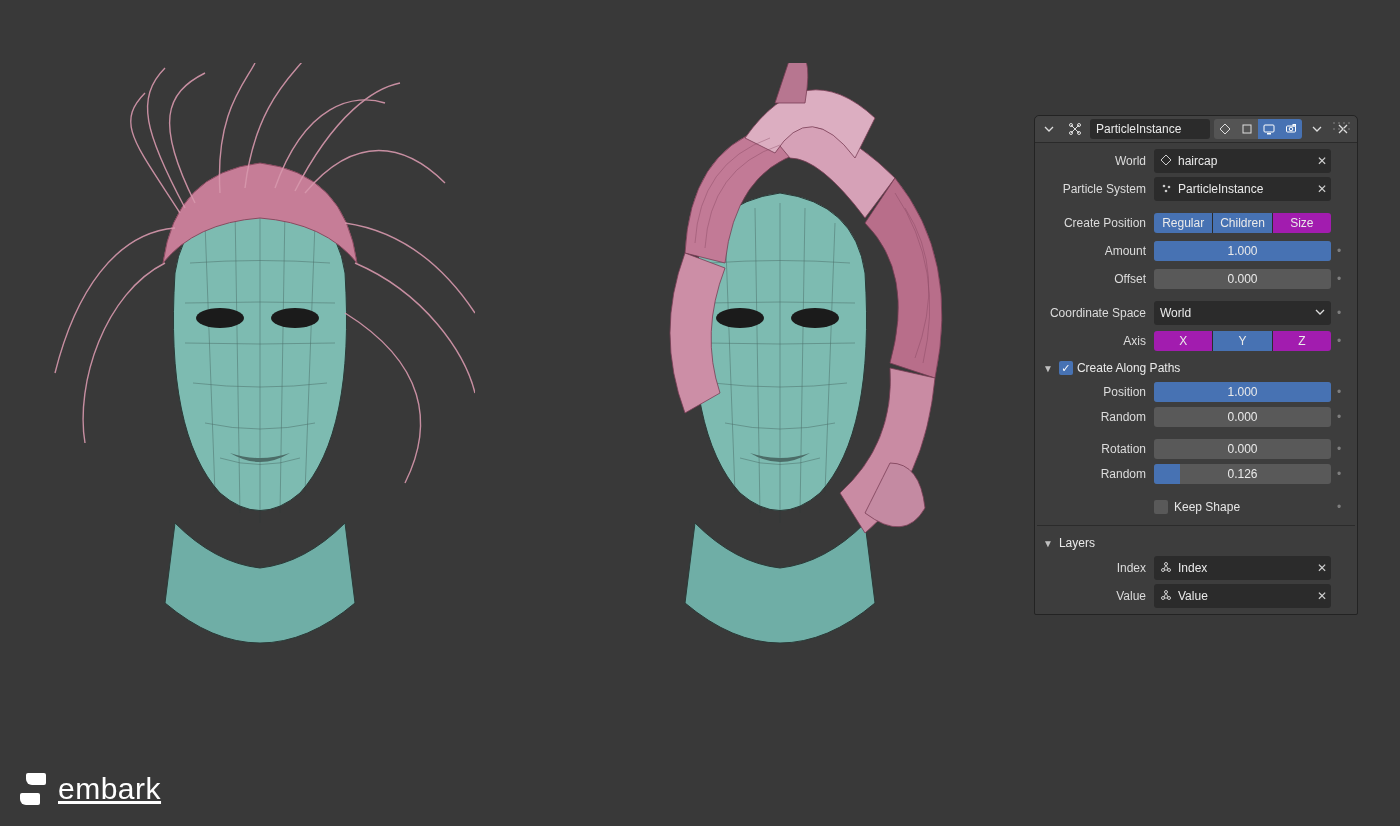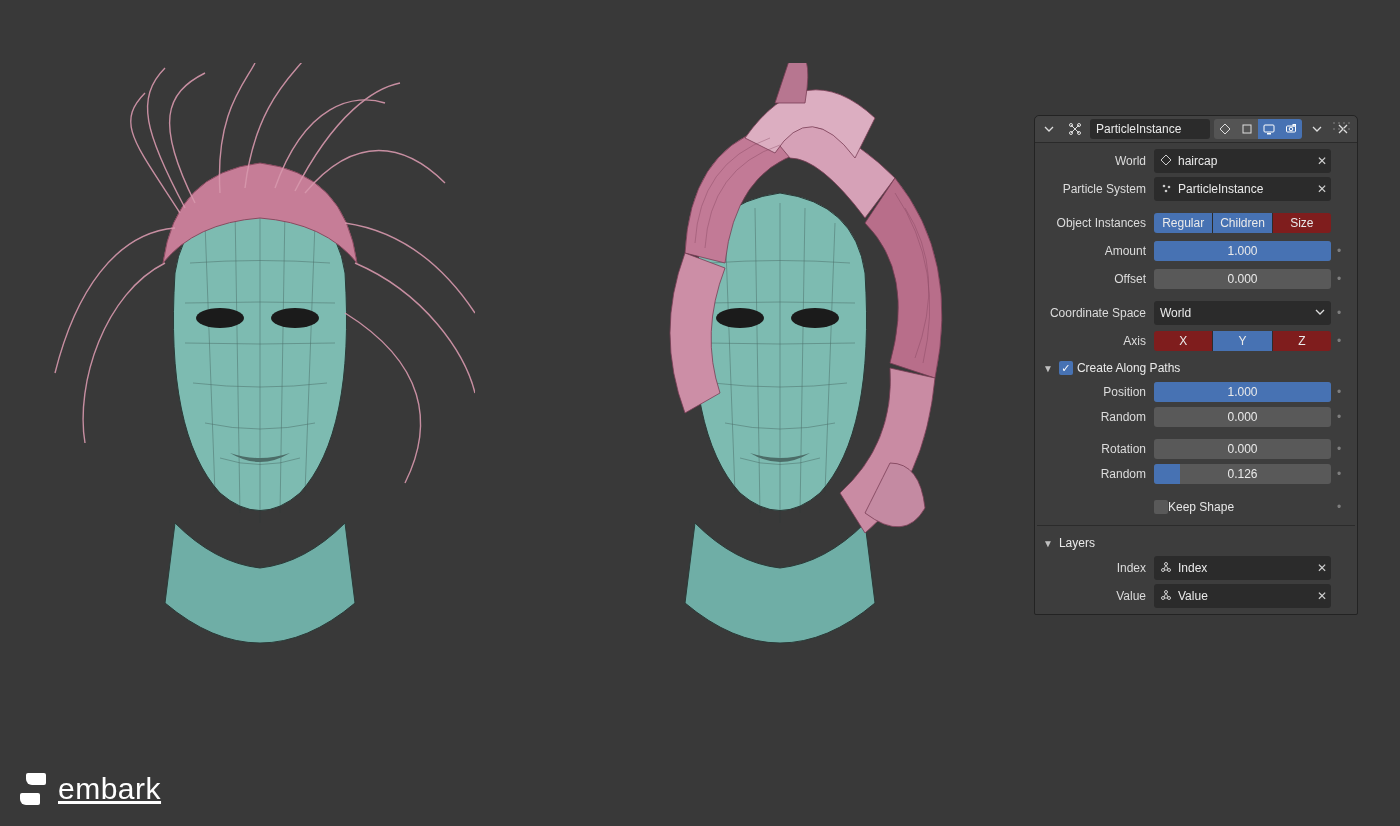--- a/index.html
+++ b/index.html
@@ -82,21 +82,21 @@
     display: flex; align-items: center; padding: 12px 6px;
     color: #eaeaea; position: relative;
   }
   .field .x-icon { position: absolute; right: 4px; color: #d0d0d0; cursor:pointer; }
   .field .prefix-icon { margin-right: 6px; opacity: .9; }
   .field .caret { position: absolute; right: 6px; color: #d0d0d0; }
 
   .seg { display: flex; width: 100%; }
   .seg-btn {
     flex: 1; height: 20px; display: flex; align-items: center; justify-content: center;
-    background: #7f1d1d; color: #eaeaea; cursor: pointer;
+    background: #a21caf; color: #eaeaea; cursor: pointer;
     border-right: 1px solid #2c2c2c;
   }
   .seg-btn:last-child { border-right: none; }
   .seg-btn.first { border-top-left-radius: 3px; border-bottom-left-radius: 3px; }
   .seg-btn.last  { border-top-right-radius: 3px; border-bottom-right-radius: 3px; }
   .seg-btn.active { background: #4772b3; }
 
   .slider {
     flex: 1; height: 20px; background: #595959; border-radius: 3px;
     position: relative; display: flex; align-items: center; justify-content: center;
@@ -327,21 +327,21 @@
           <span>ParticleInstance</span>
           <span class="x-icon">✕</span>
         </div>
       </div>
       <div class="dot"></div>
     </div>
 
     <div class="gap"></div>
 
     <div class="row">
-      <div class="row-label">Object Instances</div>
+      <div class="row-label">Create Position</div>
       <div class="row-control">
         <div class="seg">
           <div class="seg-btn first active">Regular</div>
           <div class="seg-btn active">Children</div>
           <div class="seg-btn last">Size</div>
         </div>
       </div>
       <div class="dot"></div>
     </div>
 
@@ -446,21 +446,21 @@
         </div>
       </div>
       <div class="dot">•</div>
     </div>
     </div>
 
     <div class="gap"></div>
 
     <div class="row">
       <div class="row-label"></div>
-      <div class="row-control" style="">
+      <div class="row-control" style="gap:6px">
         <span class="checkbox off"></span>
         <span>Keep Shape</span>
       </div>
       <div class="dot">•</div>
     </div>
 
     <div class="hr"></div>
 
     <div class="section-title">
       <span class="tri">▼</span>

